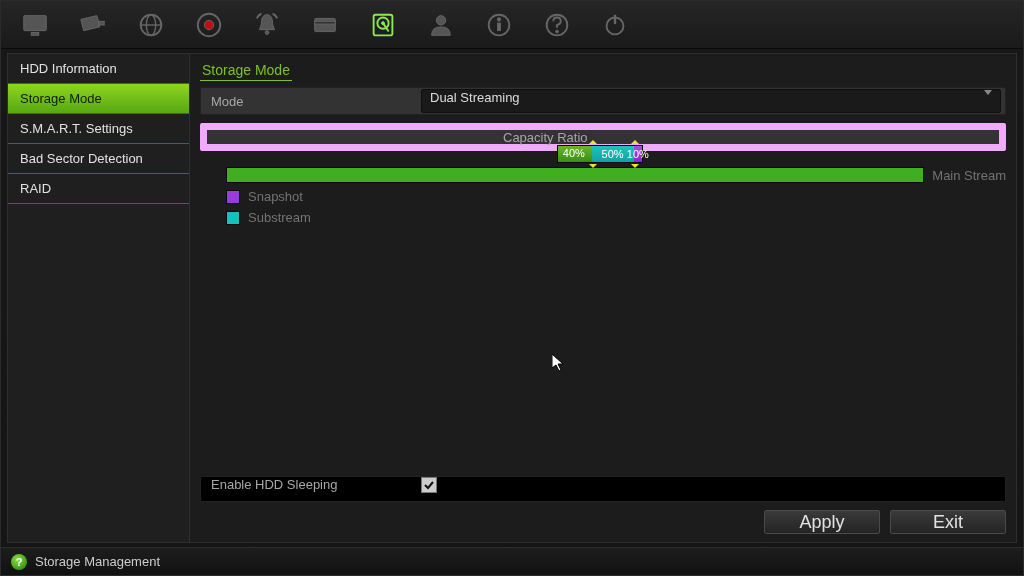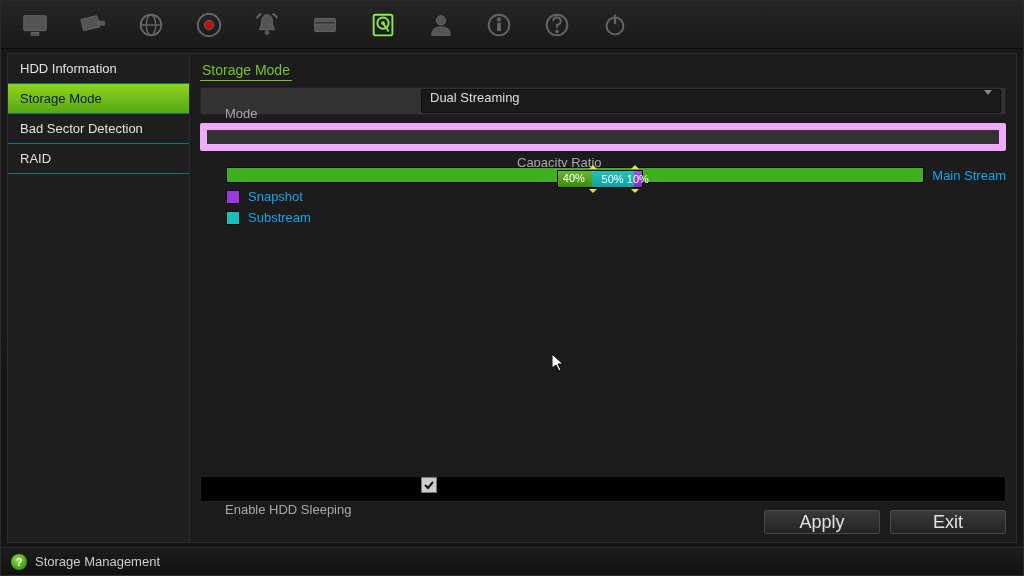--- a/index.html
+++ b/index.html
@@ -73,21 +73,21 @@
 
   .form-row {
     display: flex; align-items: center;
     height: 28px;
     background: #333333;
     border: 1px solid #222;
     border-radius: 2px;
     margin-bottom: 8px;
   }
   .form-label {
-    width: 220px; padding: 0 24px; color: #a7a7a7; margin-top: 25px;
+    width: 220px; padding: 0 10px; color: #a7a7a7;
   }
   .form-field { flex:1; display:flex; align-items:center; }
 
   .select {
     flex: 1; height: 24px;
     background: #1a1a1a;
     border: 1px solid #0f0f0f;
     border-radius: 2px;
     color: #ddd; padding: 0 8px;
     display: flex; align-items: flex-start; justify-content: space-between;
@@ -128,21 +128,21 @@
   }
   .drag-handle::before, .drag-handle::after {
     content:""; position:absolute; left:0;
     width:0;height:0;
     border-left:4px solid transparent;border-right:4px solid transparent;
   }
   .drag-handle::before { top:-4px; border-bottom:4px solid #e9e13a; }
   .drag-handle::after  { bottom:-4px; border-top:4px solid #e9e13a; }
 
   .legend { display:flex; flex-direction:column; gap:6px; margin: 6px 0 14px 26px; }
-  .legend-item { display:flex; align-items:center; gap:8px; color:#0ea5e9; }
+  .legend-item { display:flex; align-items:center; gap:8px; color:#737373; }
   .sw { width:14px; height:14px; border:1px solid #0a0a0a; }
   .sw.main{background:#3fae1f;} .sw.sub{background:#17c0bd;} .sw.snap{background:#9a3be0;}
 
   .spacer { flex:1; }
 
   .check-row {
     display:flex; align-items:flex-start;
     background:#000000; border:1px solid #222;
     height:26px; border-radius:2px;
     margin-bottom:8px;
@@ -261,20 +261,21 @@
           <circle cx="16" cy="17" r="9" fill="none" stroke="#666" stroke-width="2"></circle>
           <line x1="16" y1="5" x2="16" y2="15" stroke="#666" stroke-width="2.5"></line>
         </svg>
     </div>
   </div>
 
   <div class="body">
     <div class="sidebar">
       <div class="side-item"><span>HDD Information</span></div>
       <div class="side-item active"><span>Storage Mode</span></div>
+      <div class="side-item"><span>S.M.A.R.T. Settings</span></div>
       <div class="side-item"><span>Bad Sector Detection</span></div>
       <div class="side-item"><span>RAID</span></div>
     </div>
 
     <div class="main">
       <div><span class="page-title">Storage Mode</span></div>
 
       <div class="form-row">
         <div class="form-label">Mode</div>
         <div class="form-field">

